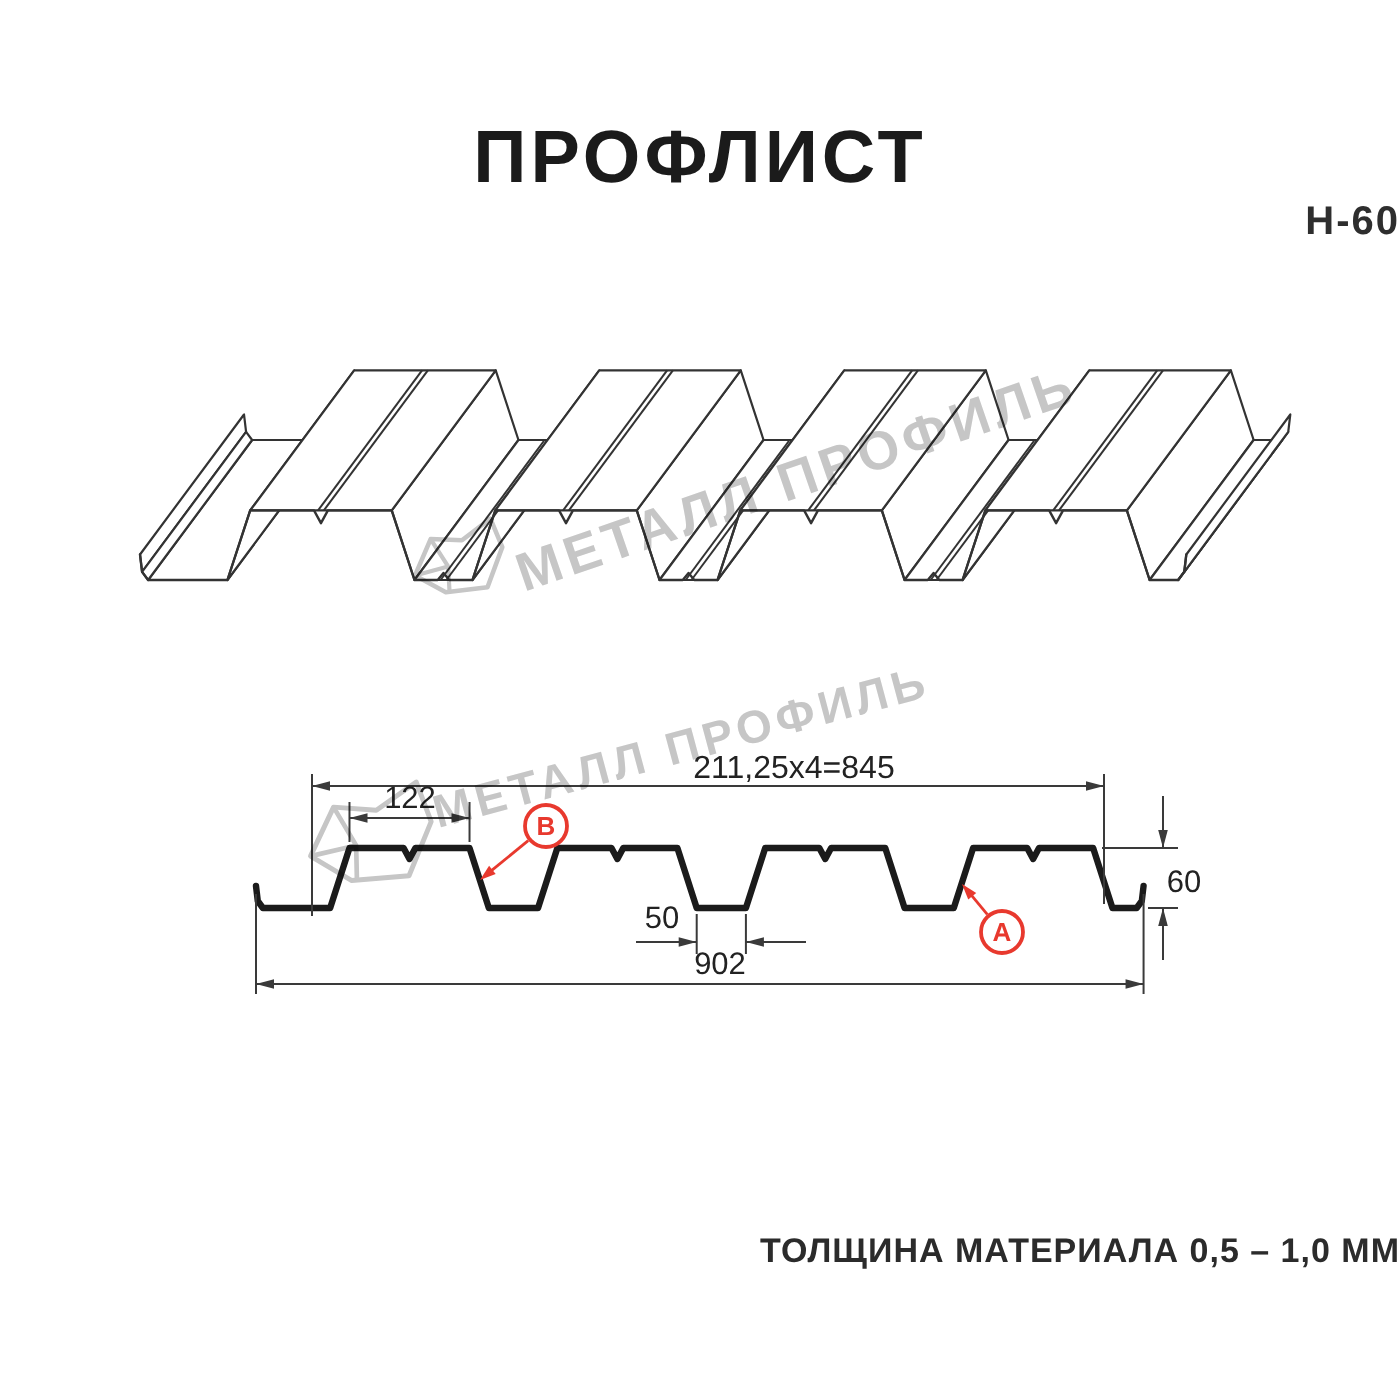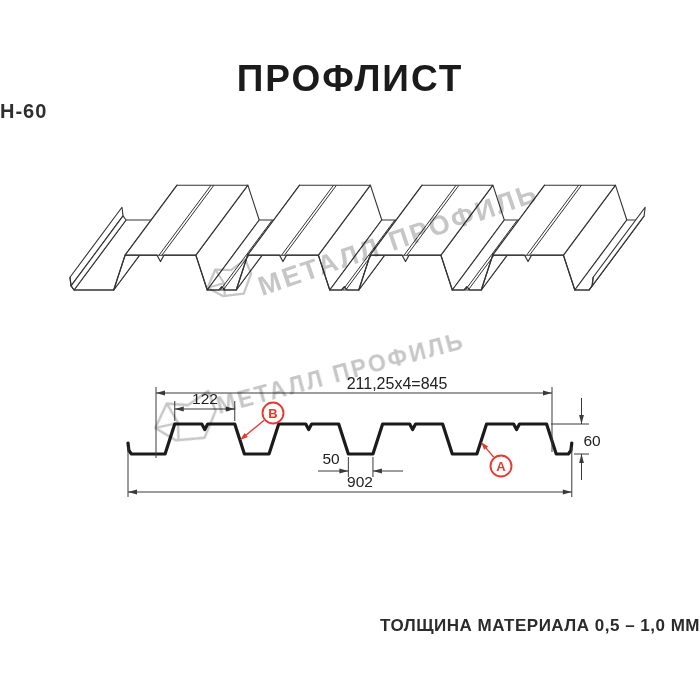--- a/index.html
+++ b/index.html
@@ -1,20 +1,20 @@
 <!DOCTYPE html>
 <html><head>
 <meta charset="utf-8">
 <style>
   html,body{margin:0;padding:0;background:#fff;}
   #canvas{position:relative;width:700px;height:700px;background:var(--bg,#fff);overflow:hidden;
           font-family:"Liberation Sans", sans-serif;}
   .title{position:absolute;top:58px;left:0;right:0;text-align:center;
          font-size:37px;font-weight:bold;letter-spacing:2px;color:#1b1b1b;}
-  .subtitle{position:absolute;top:100px;left:0;right:0;text-align:left;
+  .subtitle{position:absolute;top:100px;left:0;right:0;text-align:right;
             font-size:20px;font-weight:bold;letter-spacing:1px;color:#2e2e2e;}
   .footnote{position:absolute;top:616px;left:0;right:0;text-align:right;
             font-size:17px;font-weight:bold;letter-spacing:0.5px;color:#2b2b2b;}
   svg text.dim{font-family:"Liberation Sans",sans-serif;font-size:15.5px;fill:#222;}
   svg text.dim-big{font-family:"Liberation Sans",sans-serif;font-size:16px;fill:#222;}
   svg text.marker{font-family:"Liberation Sans",sans-serif;font-size:13px;font-weight:bold;
                   fill:var(--red,#e8392e);}
   svg text.wm{font-family:"Liberation Sans",sans-serif;font-weight:bold;fill:var(--wm,#c6c6c6);
               letter-spacing:2.5px;}
   .wm-layer{mix-blend-mode:multiply;}

